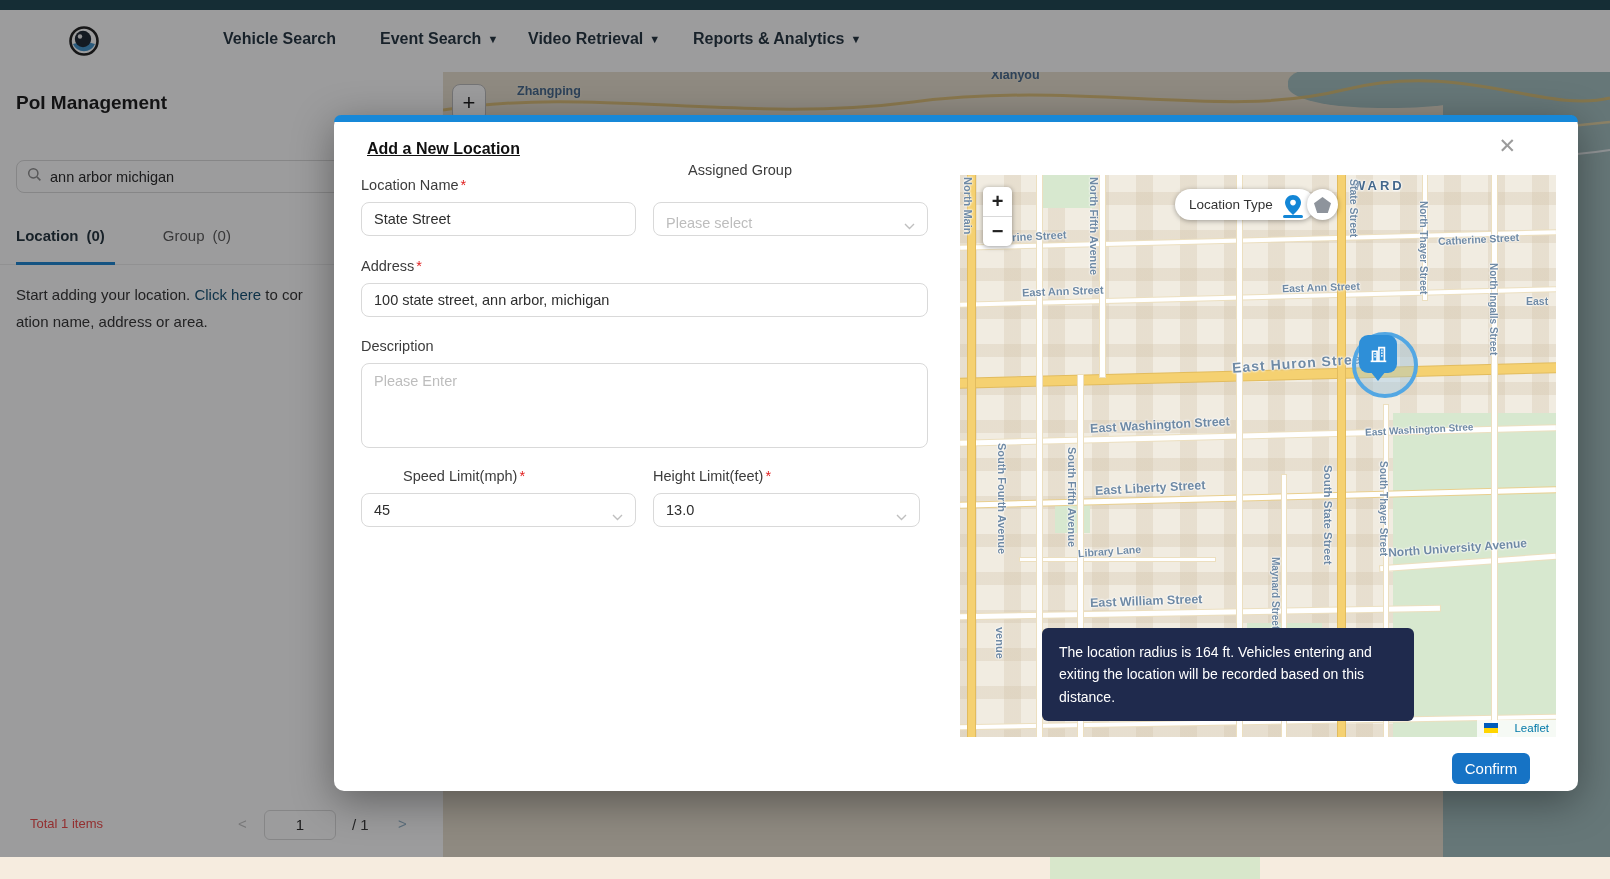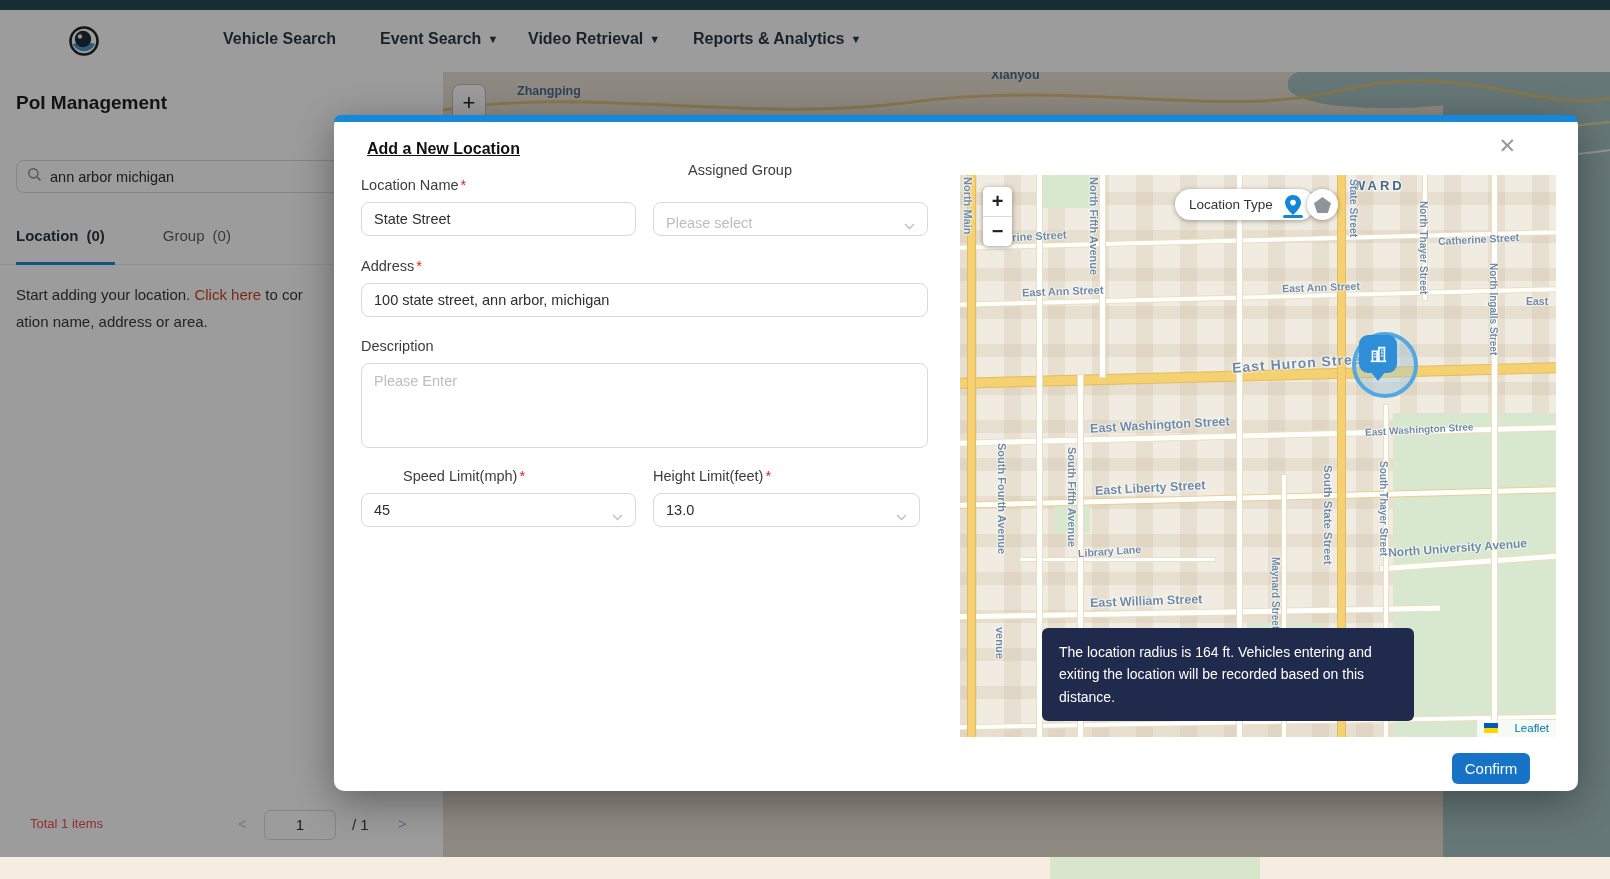--- a/index.html
+++ b/index.html
@@ -22,21 +22,21 @@
   .search-box { position:absolute; left:16px; top:88px; width:417px; height:33px; border:1px solid #d9d9d9; border-radius:8px; background:#fff; display:flex; align-items:center; padding:0 10px; gap:8px; }
   .search-box input { border:none; outline:none; flex:1; font-size:14.5px; color:#222; font-family:inherit; background:transparent; }
   .tabs { position:absolute; left:16px; top:155px; display:flex; gap:58px; }
   .tab { font-size:15px; white-space:nowrap; cursor:pointer; }
   .tab.active { color:#1b2b36; font-weight:700; }
   .tab.inactive { color:#555; }
   .tab .cnt { margin-left:8px; }
   .tab-underline { position:absolute; left:16px; top:190px; width:99px; height:3px; background:#1581d0; }
   .tab-divider { position:absolute; left:0; top:192px; width:443px; height:1px; background:#ececec; }
   .empty-text { position:absolute; left:16px; top:209px; width:420px; font-size:15px; line-height:27px; color:#2e2e2e; }
-  .empty-text .link { color:#c2410c; cursor:pointer; }
+  .empty-text .link { color:#0c4a6e; cursor:pointer; }
   .pagination { position:absolute; left:0; top:738px; width:443px; height:32px; }
   .pg-total { position:absolute; left:30px; top:6px; font-size:13px; color:#ef4444; }
   .pg-prev { position:absolute; left:238px; top:5px; font-size:15px; color:#c0c0c0; cursor:pointer; }
   .pg-box { position:absolute; left:264px; top:0; width:72px; height:30px; border:1px solid #d9d9d9; border-radius:6px; text-align:center; line-height:28px; font-size:15px; color:#222; background:#fff; }
   .pg-of { position:absolute; left:352px; top:6px; font-size:15px; color:#333; }
   .pg-next { position:absolute; left:398px; top:5px; font-size:15px; color:#8fb0c6; cursor:pointer; }
 
   
   .bg-map { position:absolute; left:443px; top:72px; width:1167px; height:785px; background:#e9e1cf; overflow:hidden; z-index:1; }
   .bg-sea { position:absolute; left:1000px; top:0; width:167px; height:785px; background:#a3bfc0; }

